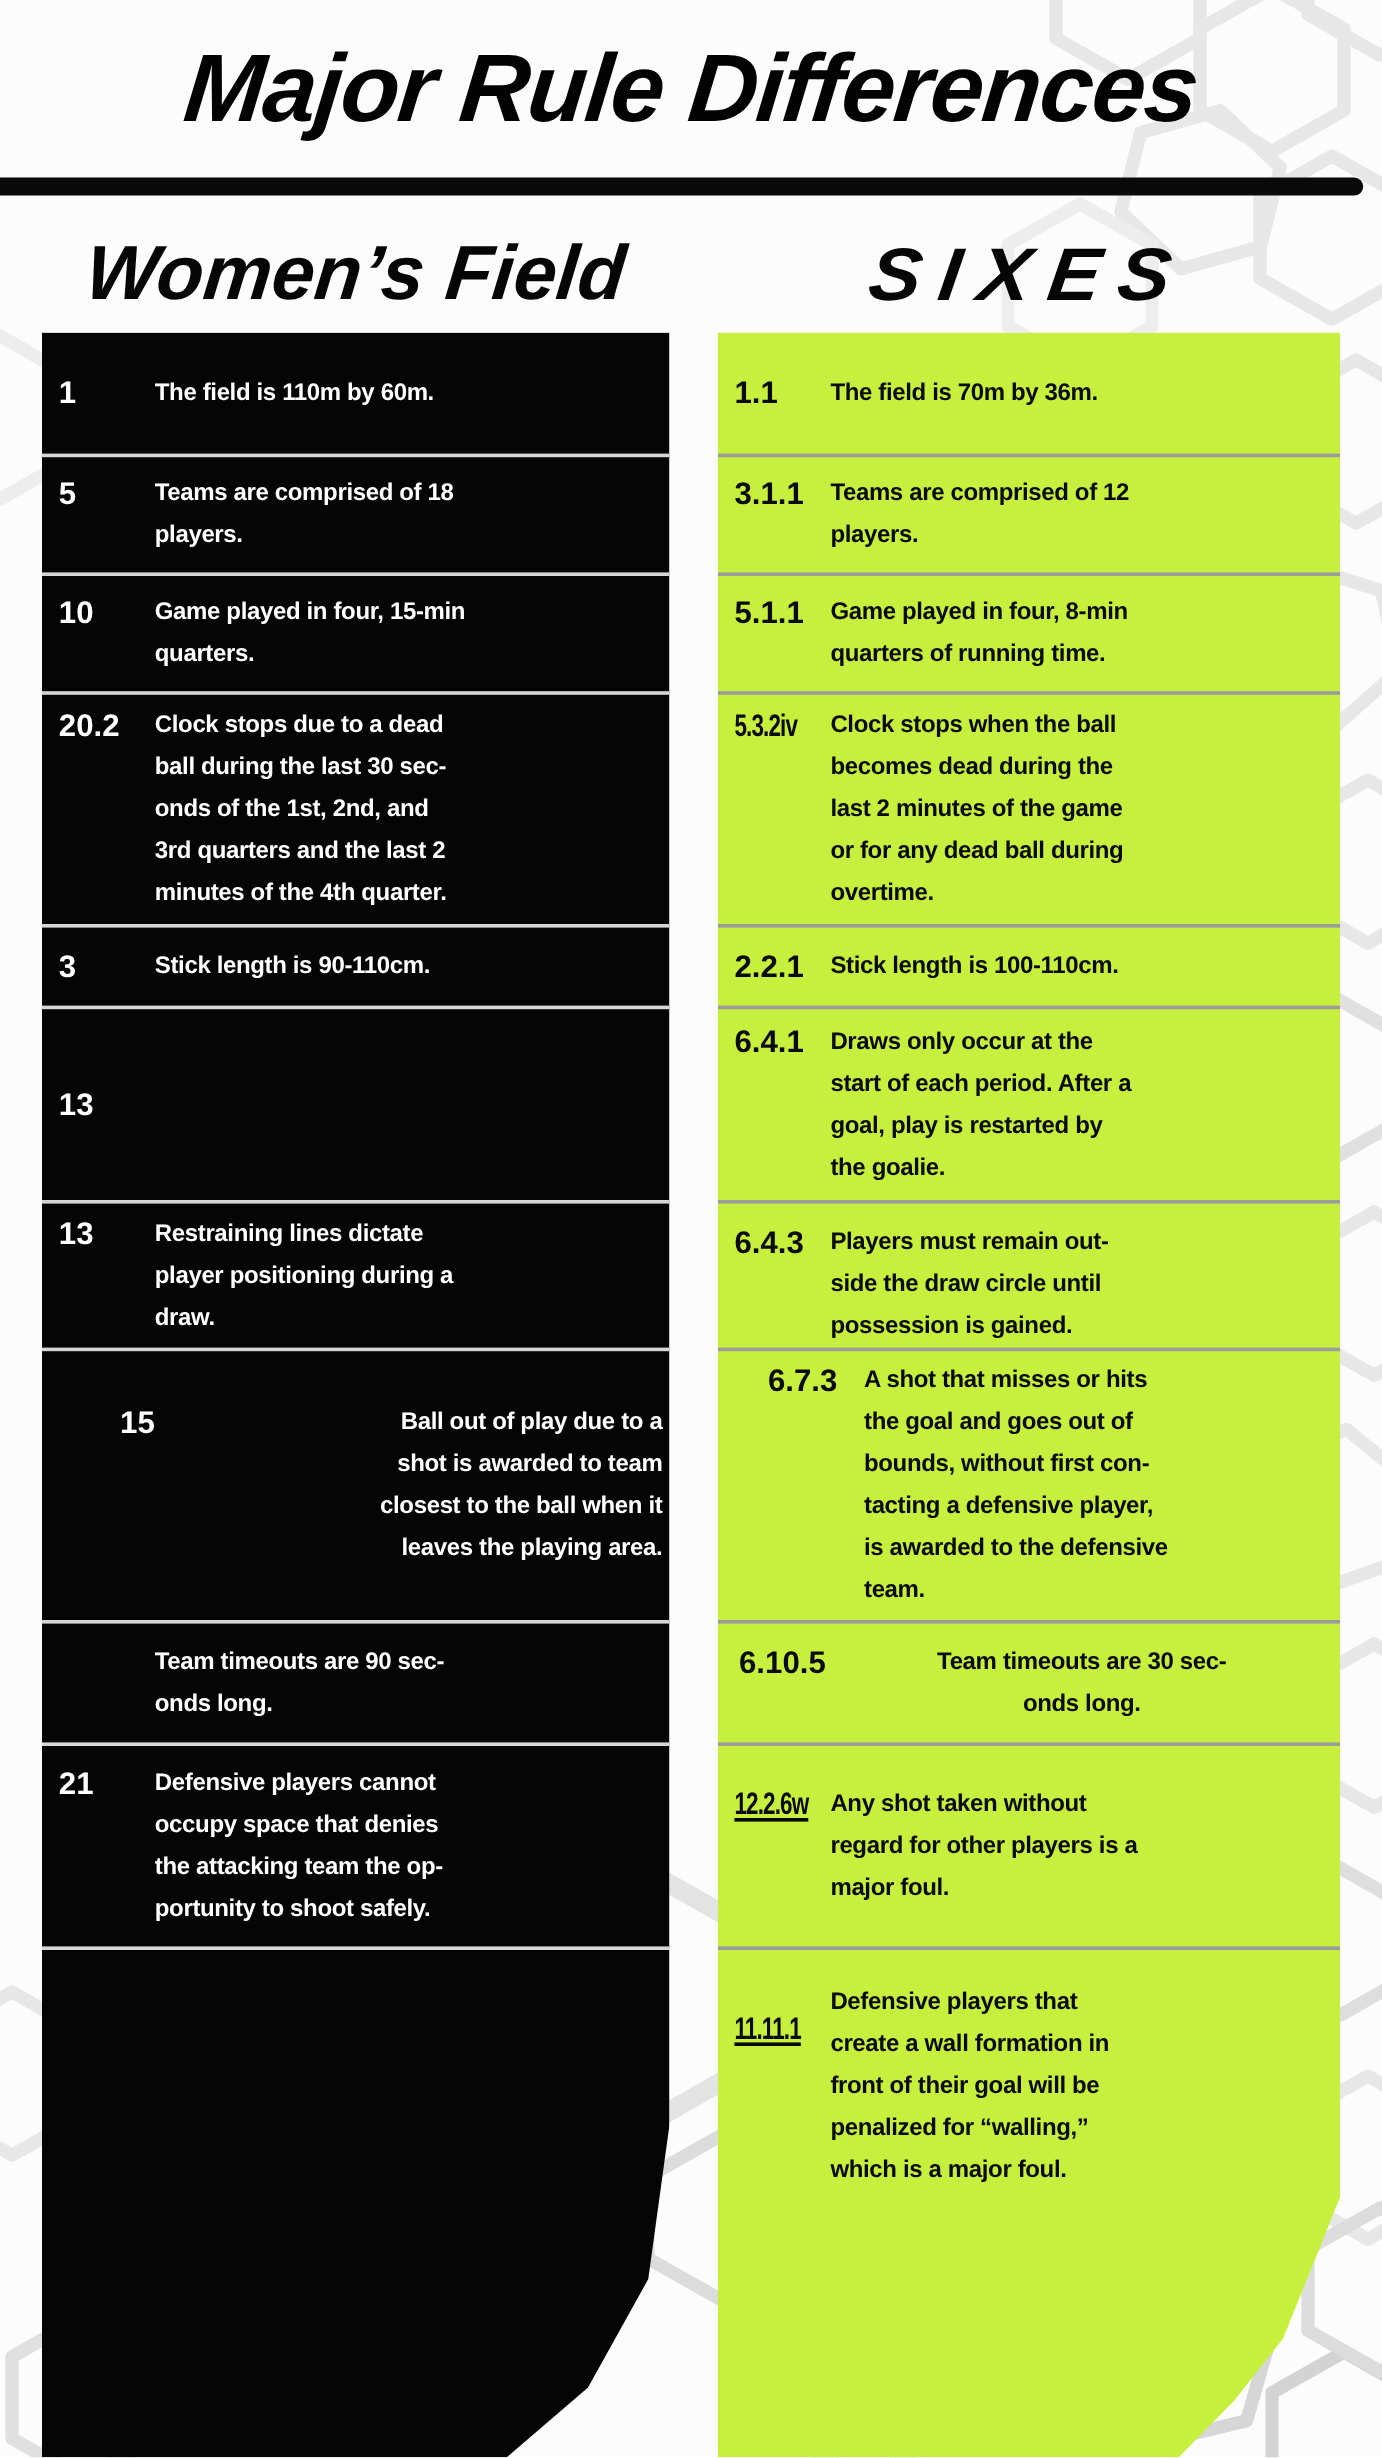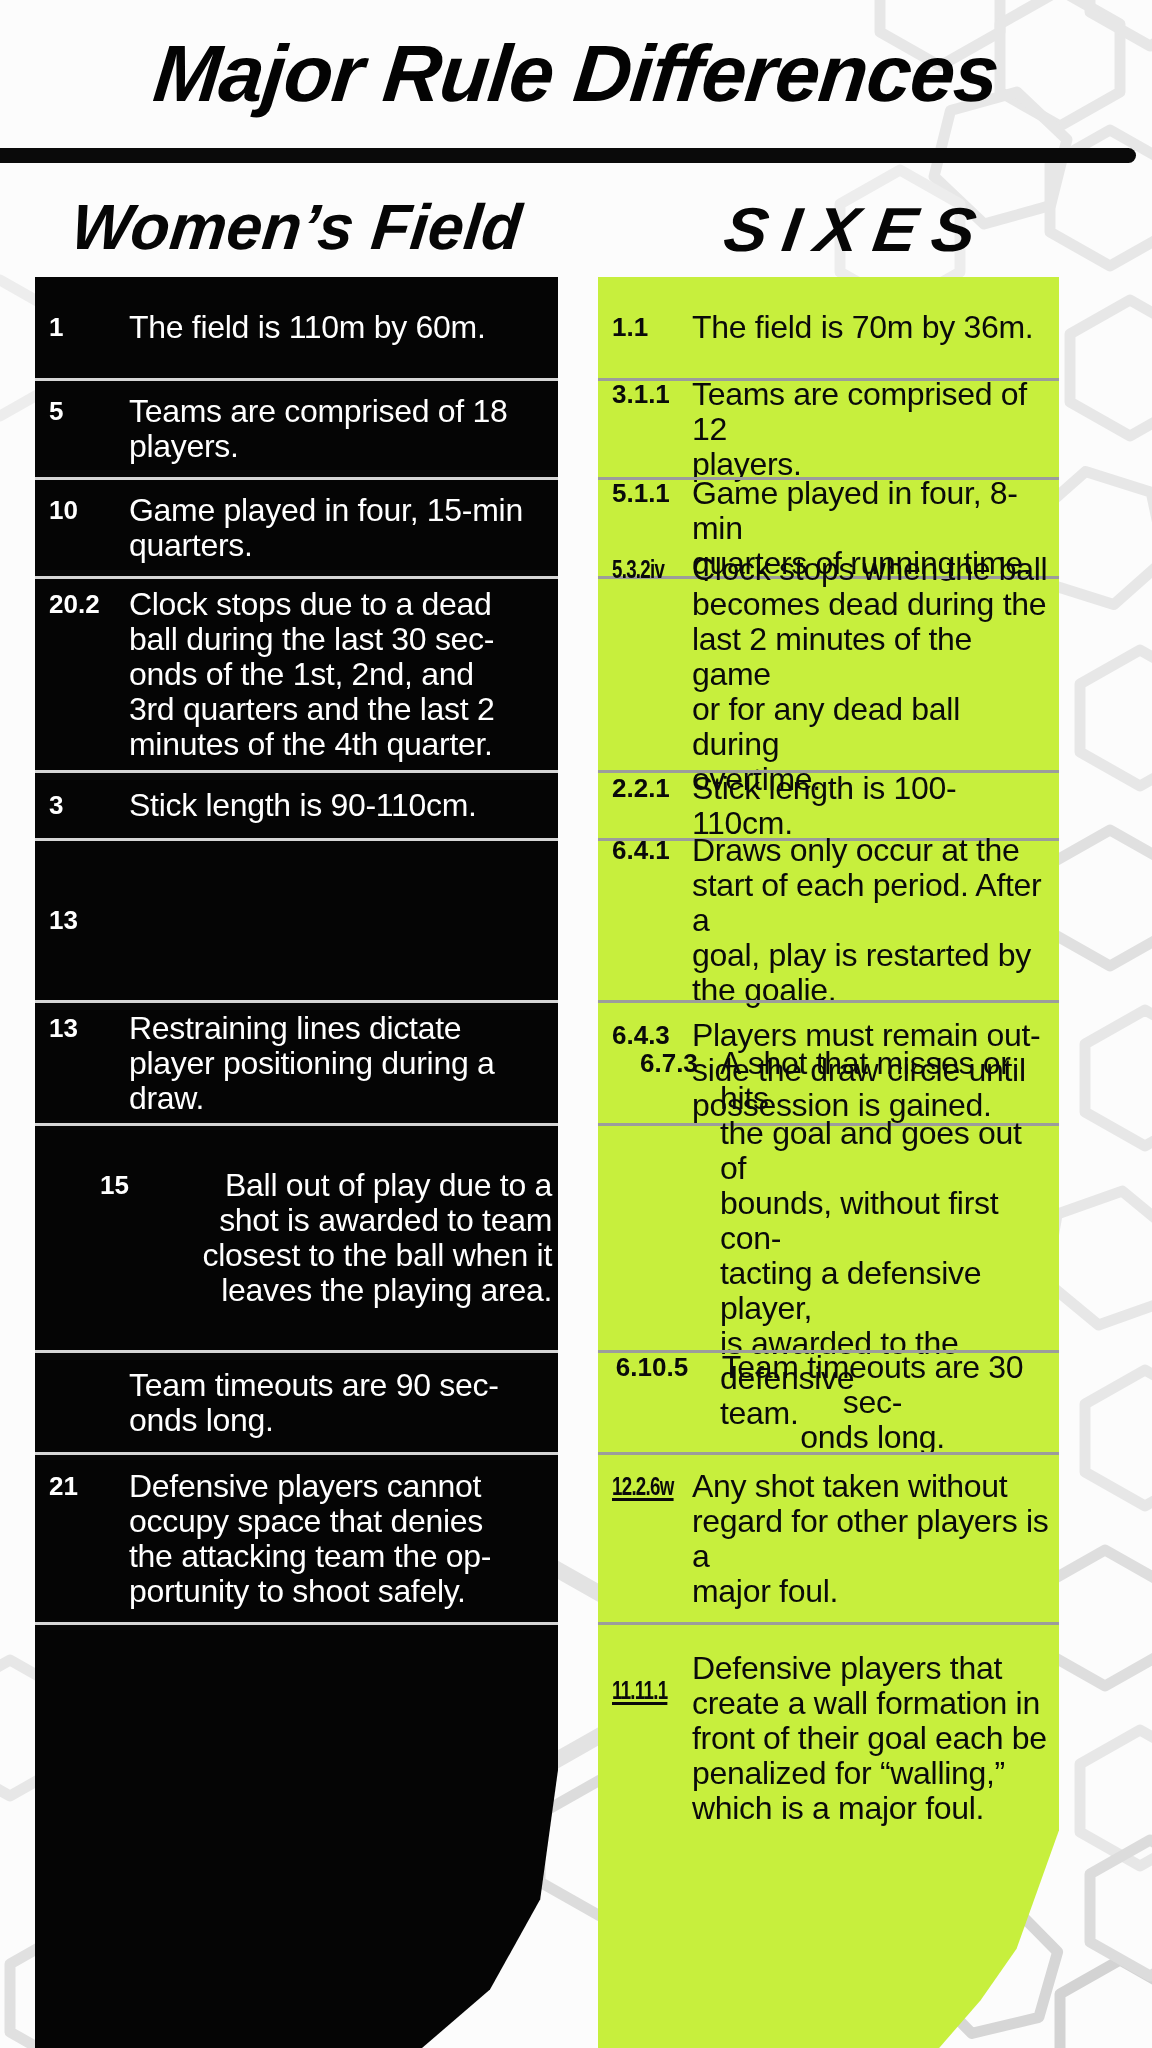--- a/index.html
+++ b/index.html
@@ -37,41 +37,41 @@
 
   .col {
     position:absolute; top:277px; height:1771px; z-index:1;
     display:flex; flex-direction:column;
   }
   .col-left {
     left:35px; width:523px;
     clip-path:polygon(0 0, 100% 0, 100% 84.3%, 96.6% 91.6%, 87% 96.7%, 74% 100%, 0 100%);
   }
   .col-right {
-    left:598px; width:461px;
+    left:598px; width:519px;
     clip-path:polygon(0 0, 100% 0, 100% 87.7%, 90.8% 94.4%, 83% 97.3%, 74% 100%, 0 100%);
   }
 
   .row { display:flex; align-items:center; flex:0 0 auto; }
   .col-left .row { border-top:3px solid #d6d6d6; }
   .col-right .row { border-top:3px solid #9c9c9c; }
   .col .row:first-child { border-top:none; }
 
   .row-inner { display:flex; align-items:flex-start; width:100%; }
   .num {
     flex:0 0 auto; width:80px; margin-left:14px;
     font-size:26px; font-weight:700; line-height:35px;
     white-space:nowrap; overflow:visible;
   }
   .num .nval { display:inline-block; transform-origin:left center; }
   .num.cond .nval { transform:scaleX(0.72); letter-spacing:-1px; }
   .num.uline .nval { text-decoration:underline; text-decoration-thickness:3px; text-underline-offset:3px; }
   .txt {
     flex:1 1 auto; padding-right:6px;
-    font-size:32px; font-weight:400; line-height:35px; letter-spacing:-0.3px;
+    font-size:20px; font-weight:700; line-height:35px; letter-spacing:-0.3px;
     white-space:pre-line;
   }
   .col-left  { color:#ffffff; }
   .col-right { color:#0a0a0a; }
 
   
   .col-right .row.last { align-items:flex-start; }
   .col-right .row.last .row-inner { padding-top:26px; }
   .col-right .row.last .num { margin-top:22px; }
   .col-left .row.last { align-items:flex-start; }
@@ -283,20 +283,20 @@
           <div class="txt">Any shot taken without
 regard for other players is a
 major foul.</div>
         </div>
       </div>
       <div class="row last" style="height: 426px;">
         <div class="row-inner">
           <div class="num cond uline"><span class="nval">11.11.1</span></div>
           <div class="txt">Defensive players that
 create a wall formation in
-front of their goal each be
+front of their goal will be
 penalized for “walling,”
 which is a major foul.</div>
         </div>
       </div>
     </div>
 
 </div>
 
 </body></html>

